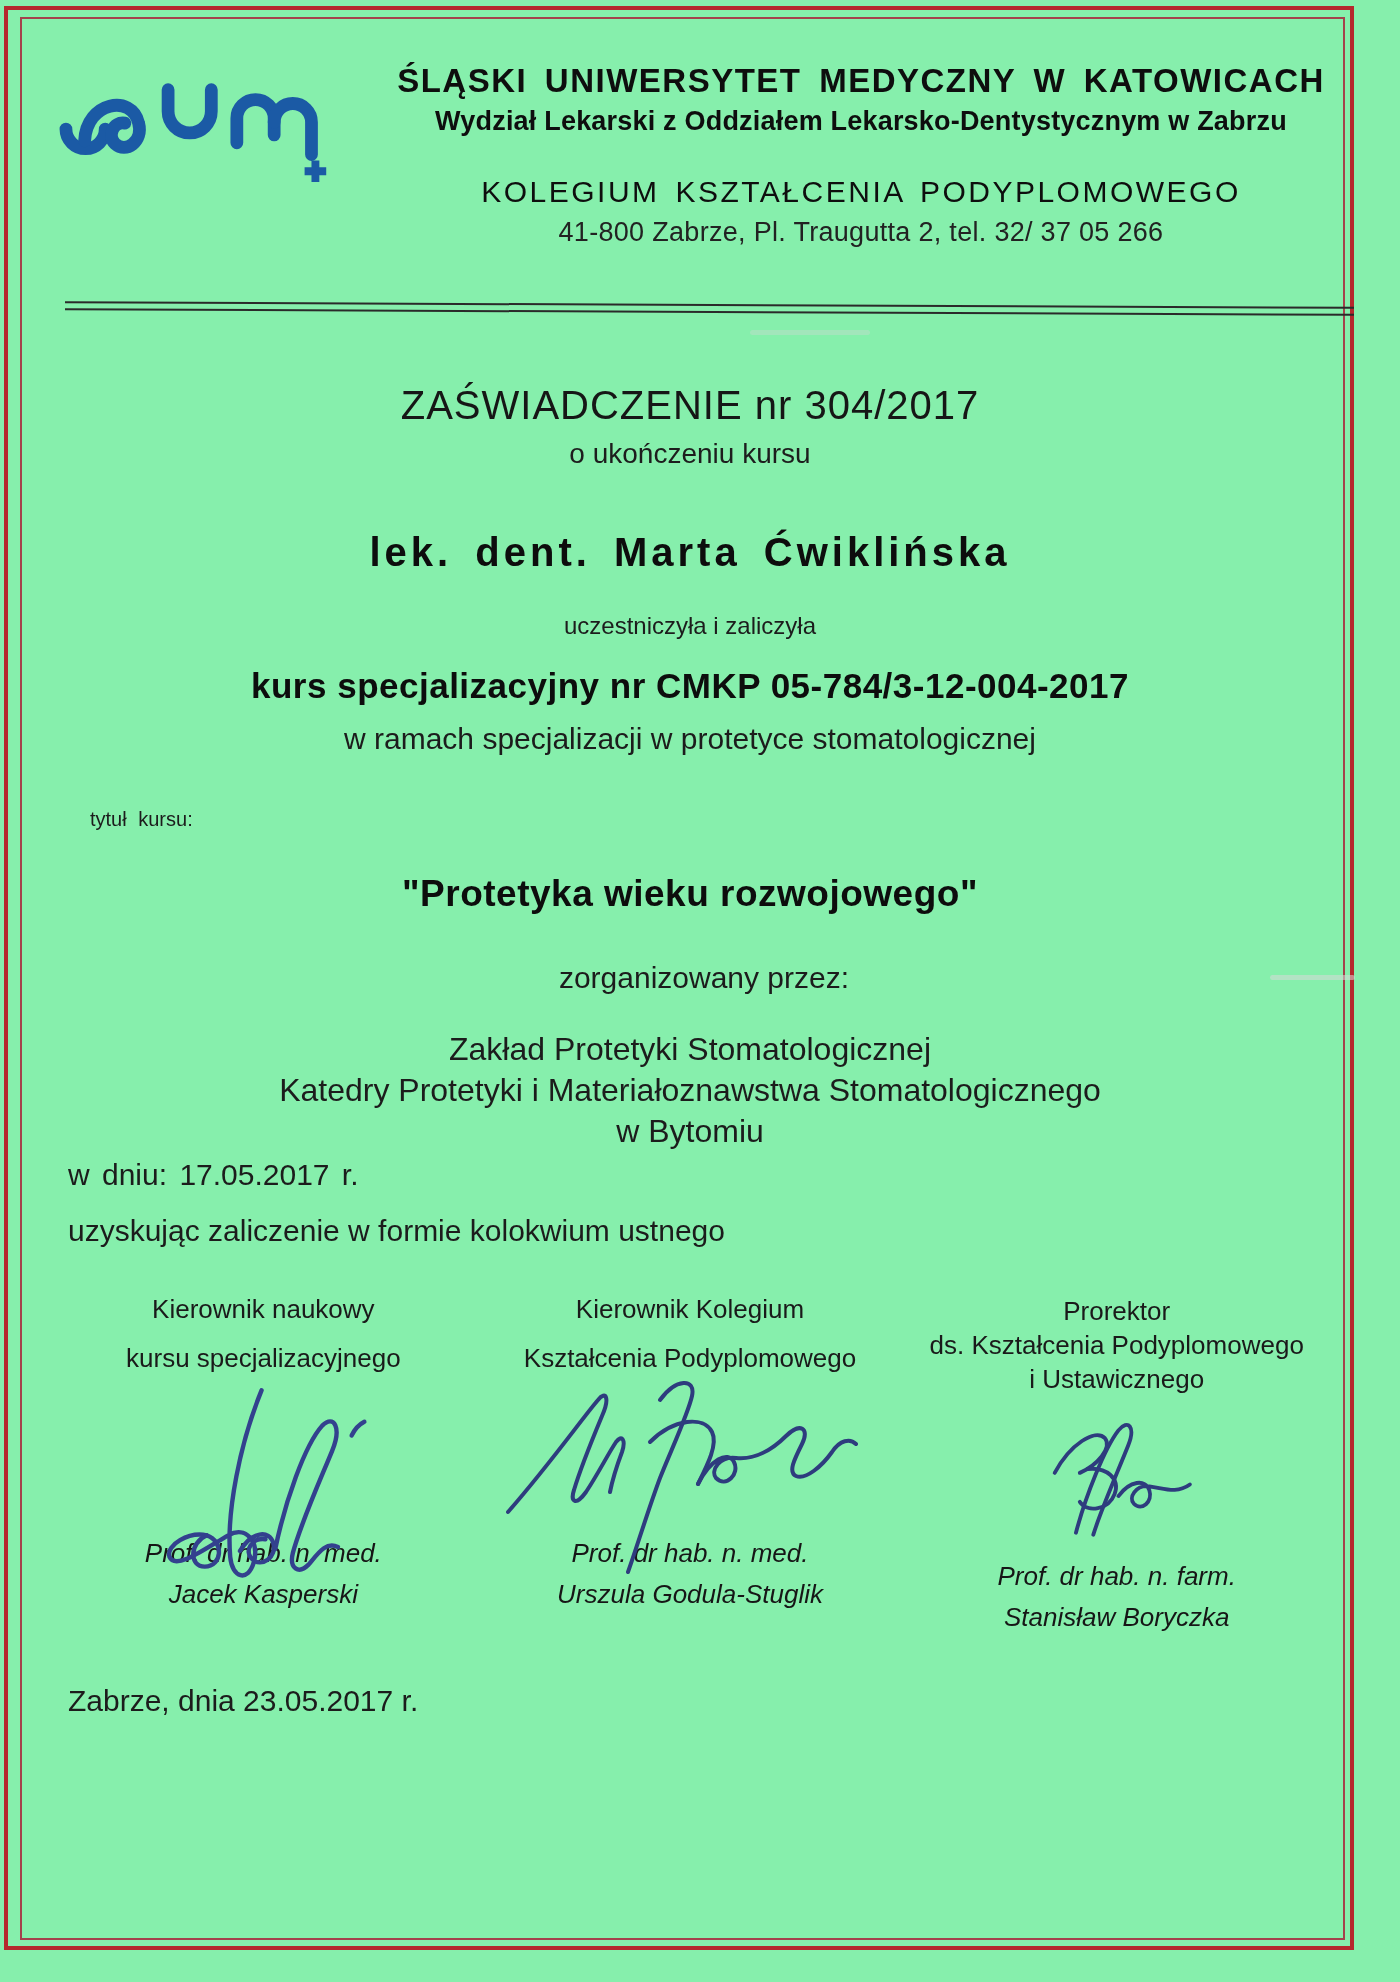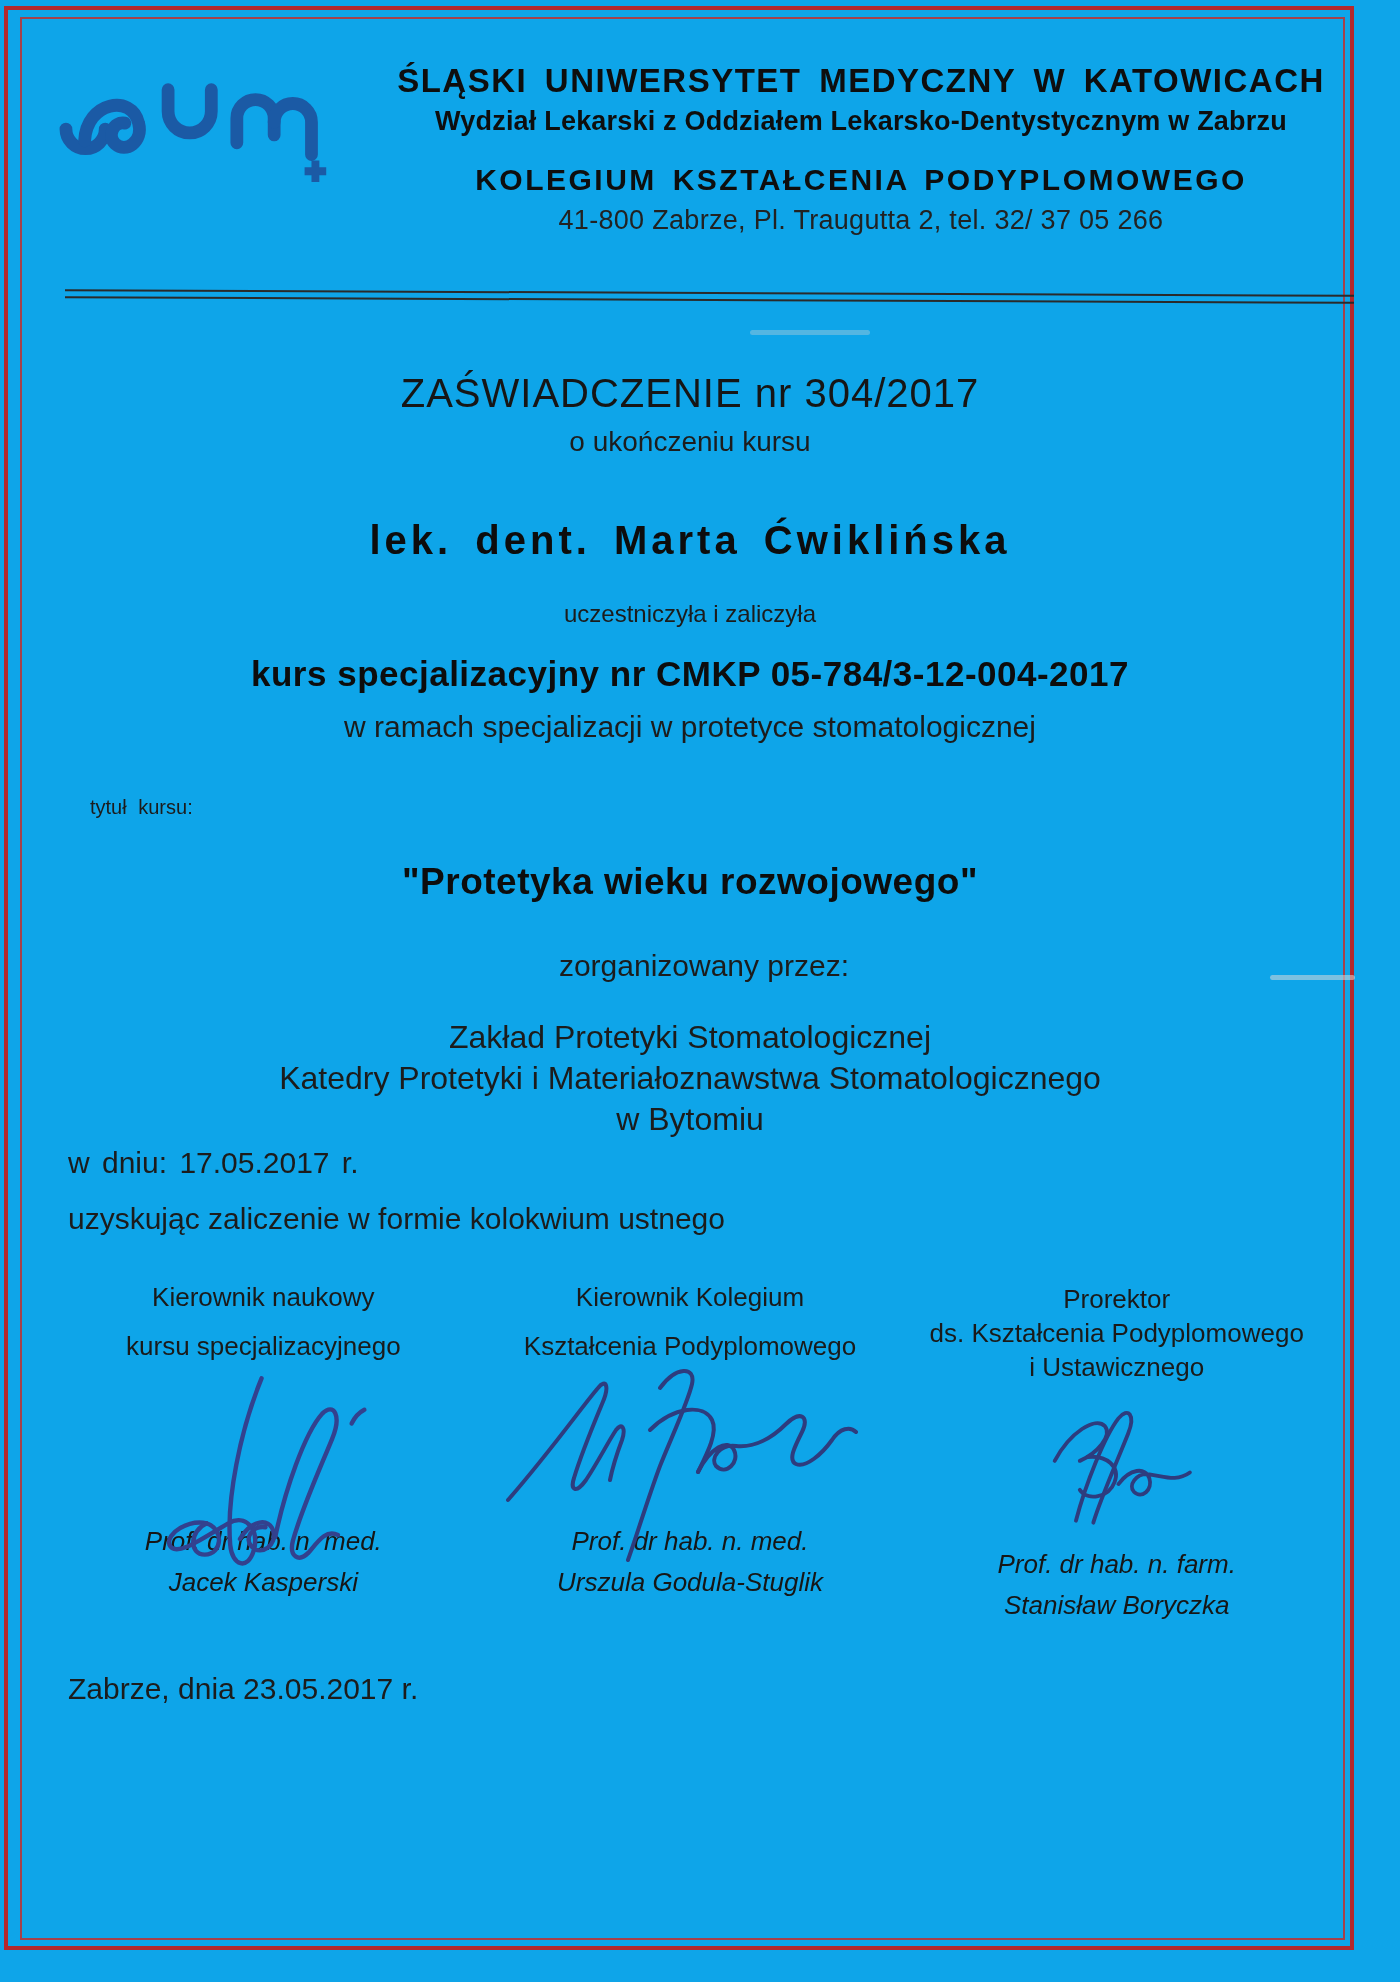--- a/index.html
+++ b/index.html
@@ -1,34 +1,34 @@
 <!DOCTYPE html>
 <html><head>
 <meta charset="utf-8">
 <style>
   html,body { margin:0; padding:0; background:#ffffff; }
   .page {
-    position:relative; width:1400px; height:1982px; background:#0ea5e9;
+    position:relative; width:1400px; height:1982px; background:#86efac;
     font-family:"Liberation Sans","DejaVu Sans",sans-serif; color:#1c1c1c;
     overflow:hidden;
   }
   
   .frame-outer { position:absolute; left:4px; top:6px; right:46px; bottom:32px;
     border:4px solid #b5282c; }
   .frame-inner { position:absolute; left:20px; top:17px; right:55px; bottom:42px;
     border:2px solid #a4414c; }
   .content { position:absolute; left:40px; top:40px; right:60px; bottom:40px; }
 
   
   .header-row { display:flex; align-items:flex-start; margin-top:22px; }
   .logo-box { width:330px; padding-top:14px; padding-left:18px; flex:0 0 auto; }
   .header-text { flex:1 1 auto; text-align:center; padding-right:6px; }
   .uni  { font-size:33px; font-weight:700; letter-spacing:1.5px; word-spacing:7px; color:#0e0e0e; }
   .fac  { font-size:27px; font-weight:700; margin-top:6px; letter-spacing:.2px; color:#0e0e0e; }
-  .col  { font-size:30px; font-weight:700; letter-spacing:2.5px; word-spacing:5px; margin-top:26px; color:#0e0e0e; }
+  .col  { font-size:30px; font-weight:400; letter-spacing:2.5px; word-spacing:5px; margin-top:38px; color:#0e0e0e; }
   .addr { font-size:27px; margin-top:8px; letter-spacing:.3px; color:#222; }
 
   .divider { margin-top:56px; margin-left:25px; margin-right:-14px; height:5px;
     border-top:2.5px solid #2a2a2a; border-bottom:2.5px solid #2a2a2a;
     transform:rotate(0.25deg); }
 
   .center { text-align:center; }
   .doc-title    { margin-top:70px; font-size:40px; letter-spacing:1px; color:#161616; }
   .doc-subtitle { margin-top:10px; font-size:28px; color:#1d1d1d; }
   .recipient    { margin-top:60px; font-size:40px; font-weight:700; letter-spacing:4px; word-spacing:8px; color:#0d0d0d; }

